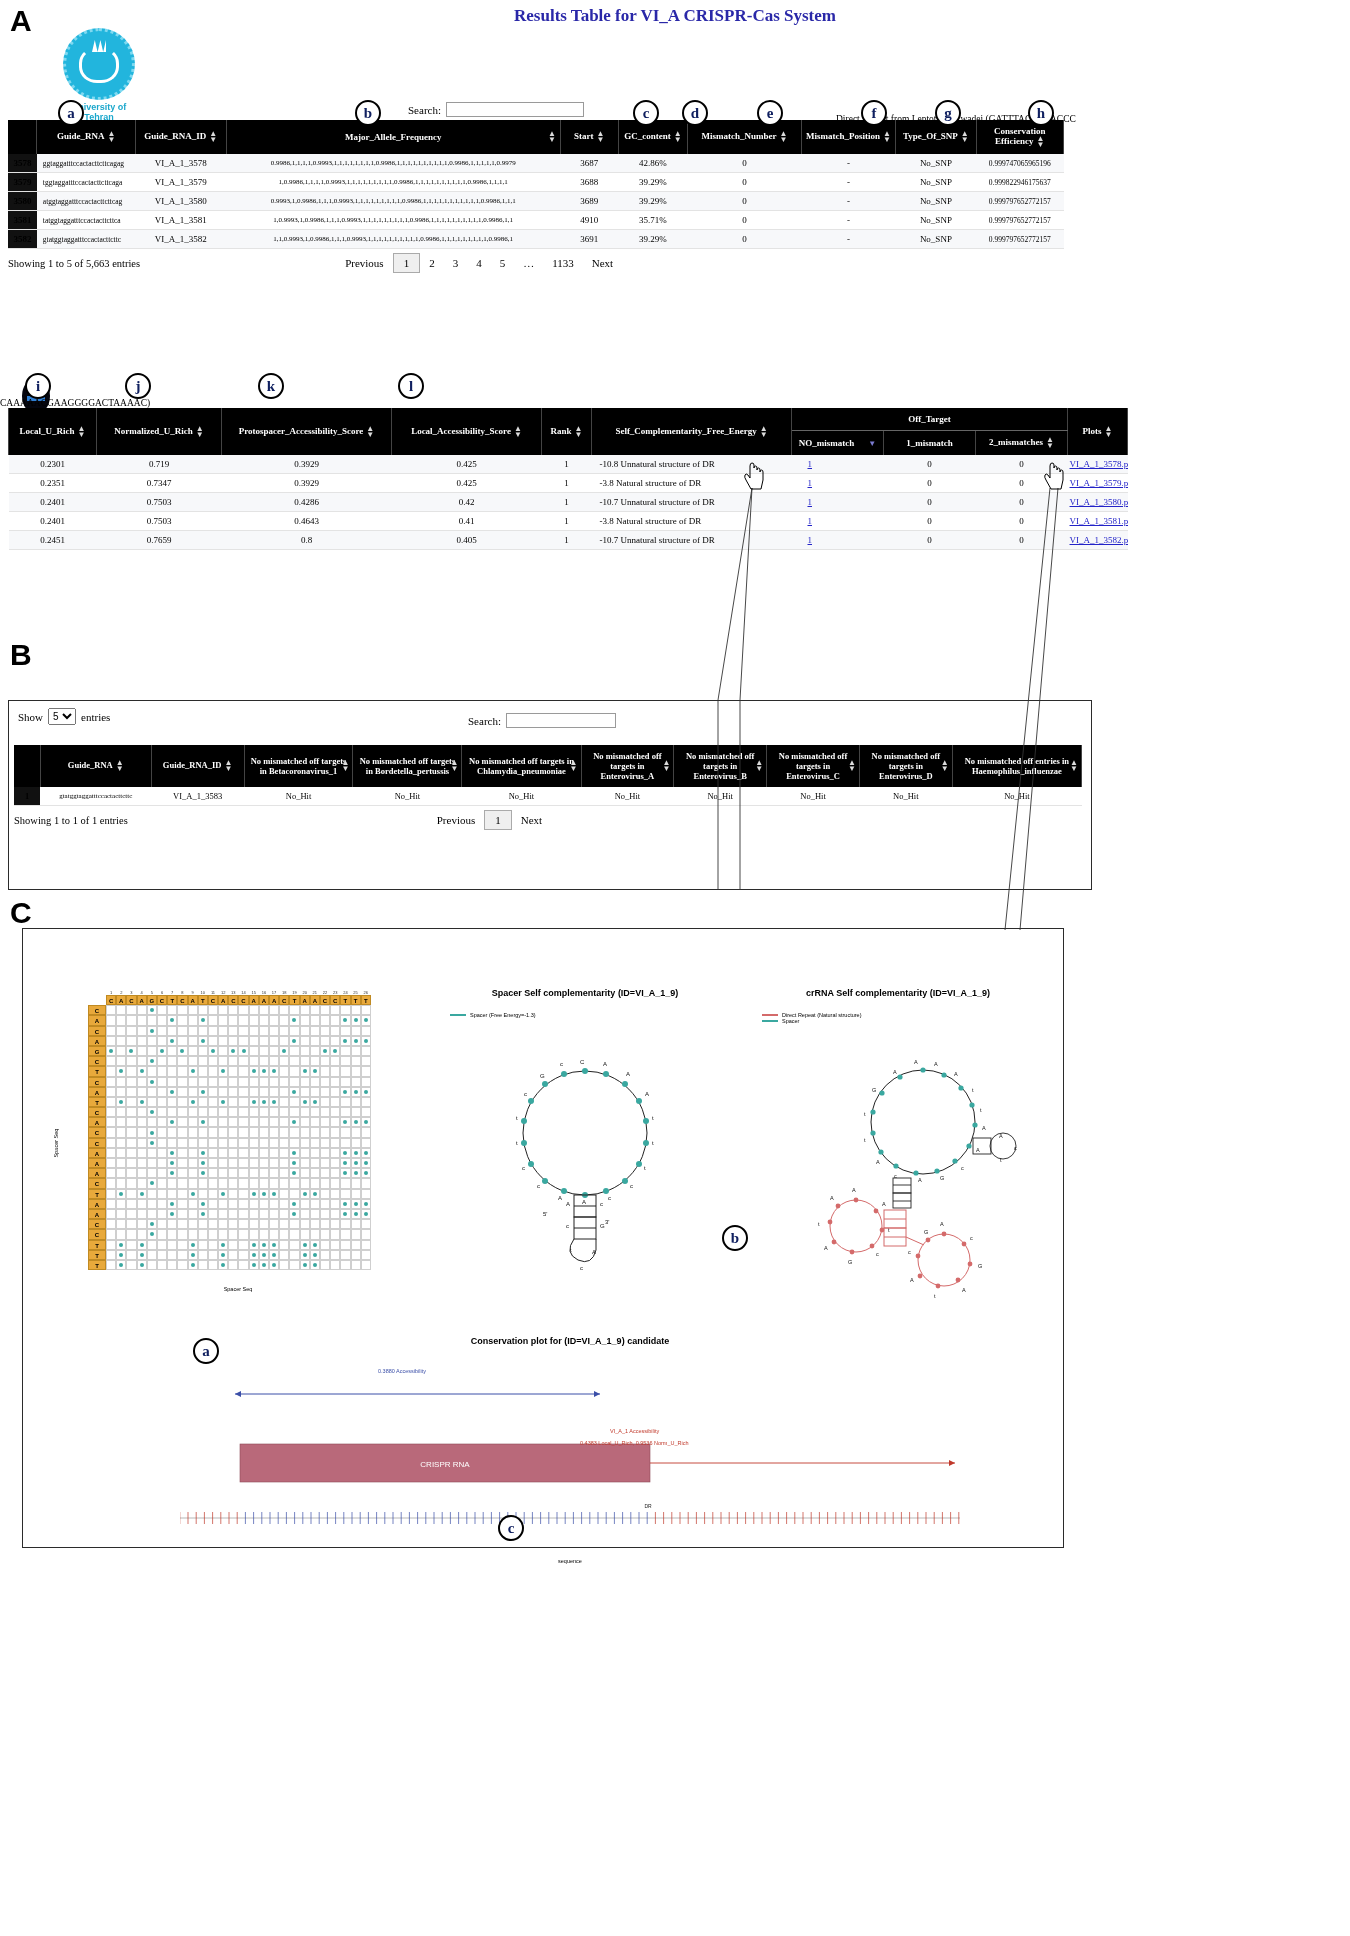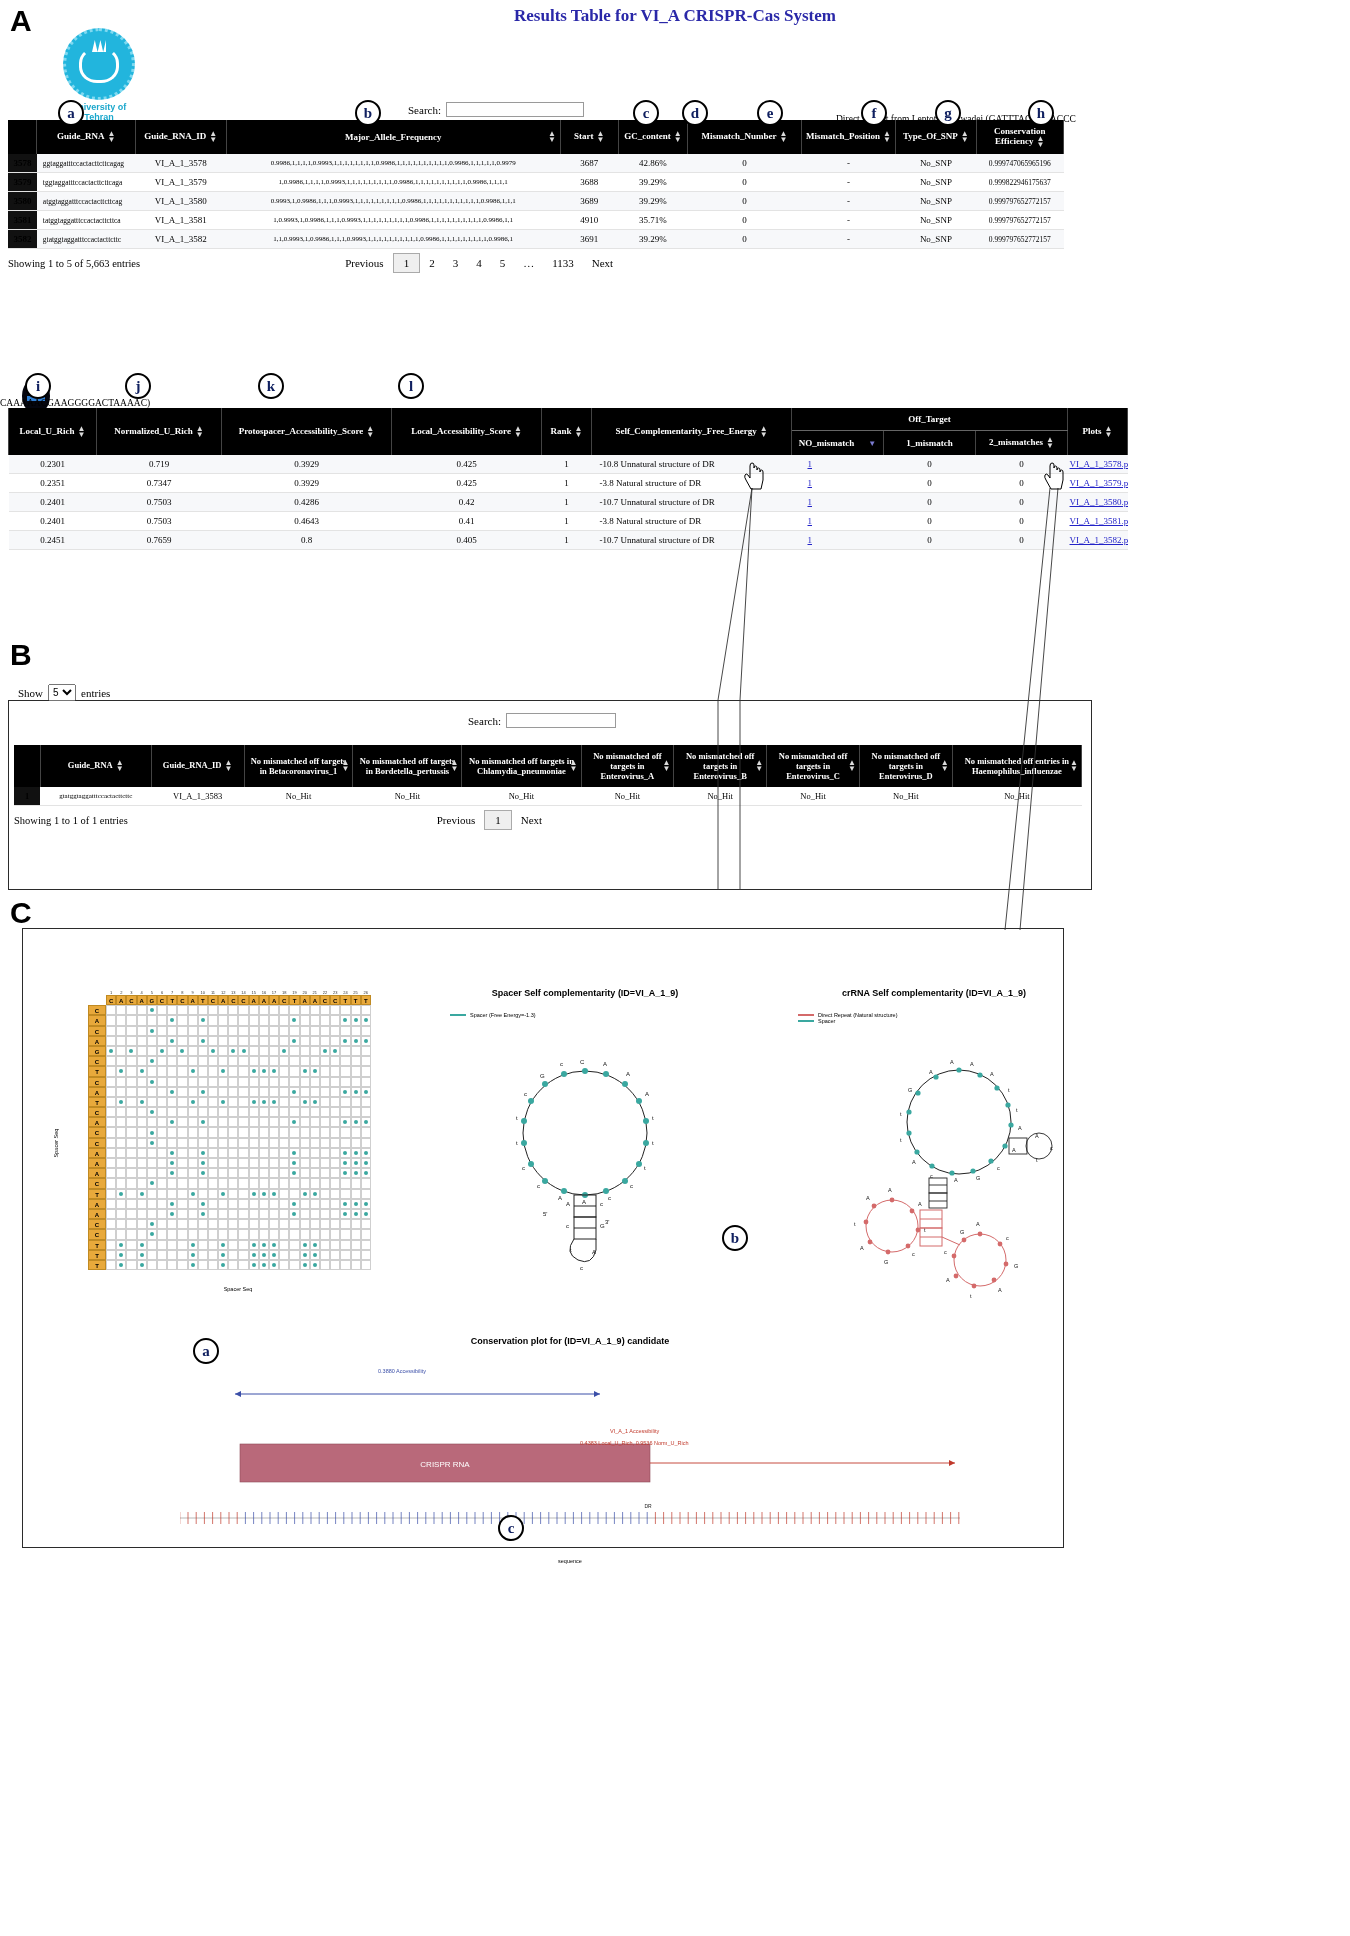--- a/index.html
+++ b/index.html
@@ -423,21 +423,21 @@
   <line x1="1050" y1="488" x2="1005" y2="930" stroke="#333" stroke-width="0.9"></line>
   <line x1="1058" y1="488" x2="1020" y2="930" stroke="#333" stroke-width="0.9"></line>
   <line x1="718" y1="700" x2="718" y2="890" stroke="#333" stroke-width="0.9"></line>
   <line x1="740" y1="700" x2="740" y2="890" stroke="#333" stroke-width="0.9"></line>
 </svg>
 
 <div class="panel-letter" style="left:10px; top:640px;">B</div>
 
 <div class="box" style="left:8px; top:700px; width:1084px; height:190px;"></div>
 
-<div class="show-entries" style="position:absolute; left:18px; top:684px;">
+<div class="show-entries" style="position:absolute; left:18px; top:708px;">
   <span>Show</span>
   <select>
     <option>5</option>
   </select>
   <span>entries</span>
 </div>
 
 <div class="searchbox" style="position:absolute; left:468px; top:713px;">
   <span>Search:</span>
   <input type="text" style="width: 110px;" value="">
@@ -1665,21 +1665,21 @@
         <text x="160" y="200">G</text>
       <text x="130" y="224">t</text>
         <text x="152" y="226">A</text>
       <text x="140" y="242">c</text>
       <text x="103" y="188">5'</text>
         <text x="165" y="196">3'</text>
     </g>
   </svg>
 </div>
 
-<div style="position:absolute; left:784px; top:988px; width:300px;">
+<div style="position:absolute; left:748px; top:988px; width:300px;">
   <div class="cpanel-title">crRNA Self complementarity (ID=VI_A_1_9)</div>
   <div style="margin-top:14px; margin-left:14px;">
     <div class="legend-row">
       <span class="legend-swatch" style="background:#d46a6a;"></span>
       <span>Direct Repeat (Natural structure)</span>
     </div>
     <div class="legend-row">
       <span class="legend-swatch" style="background:#3aa8a0;"></span>
       <span>Spacer</span>
     </div>

